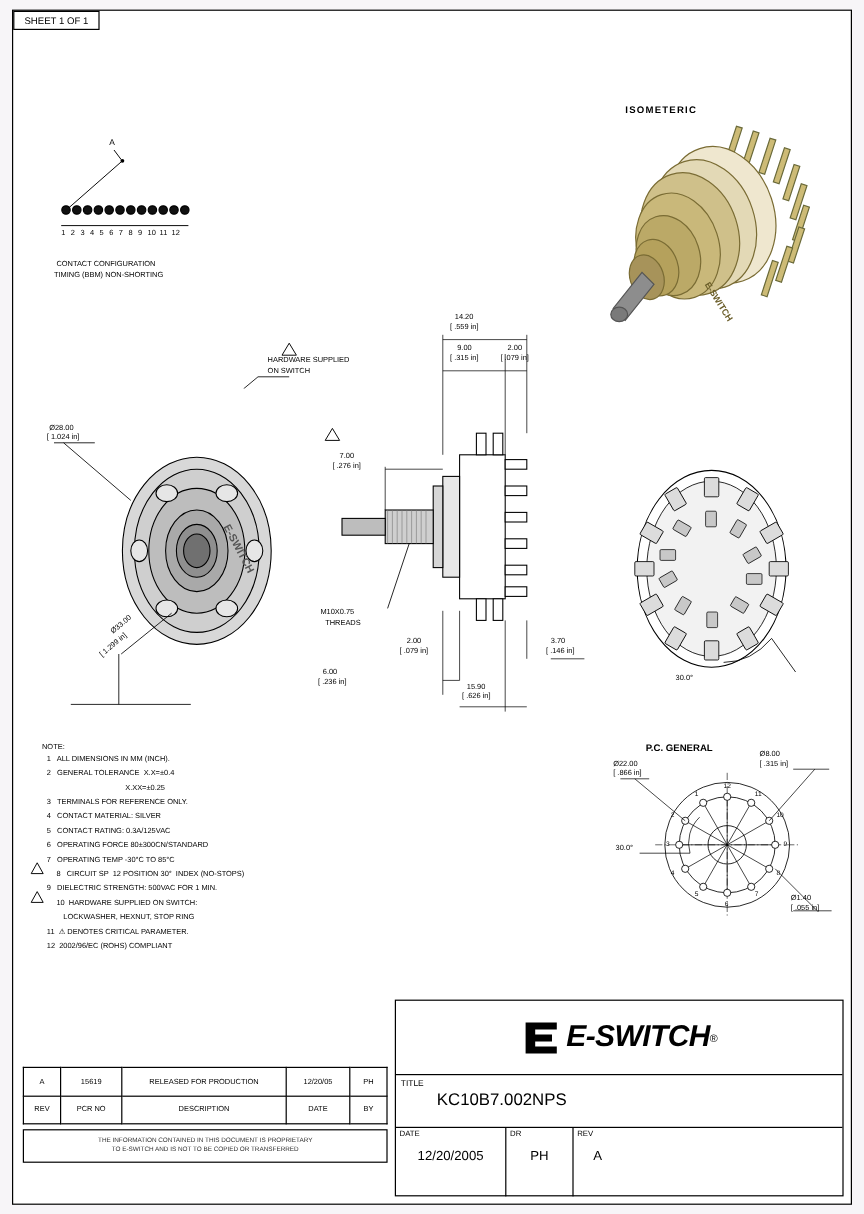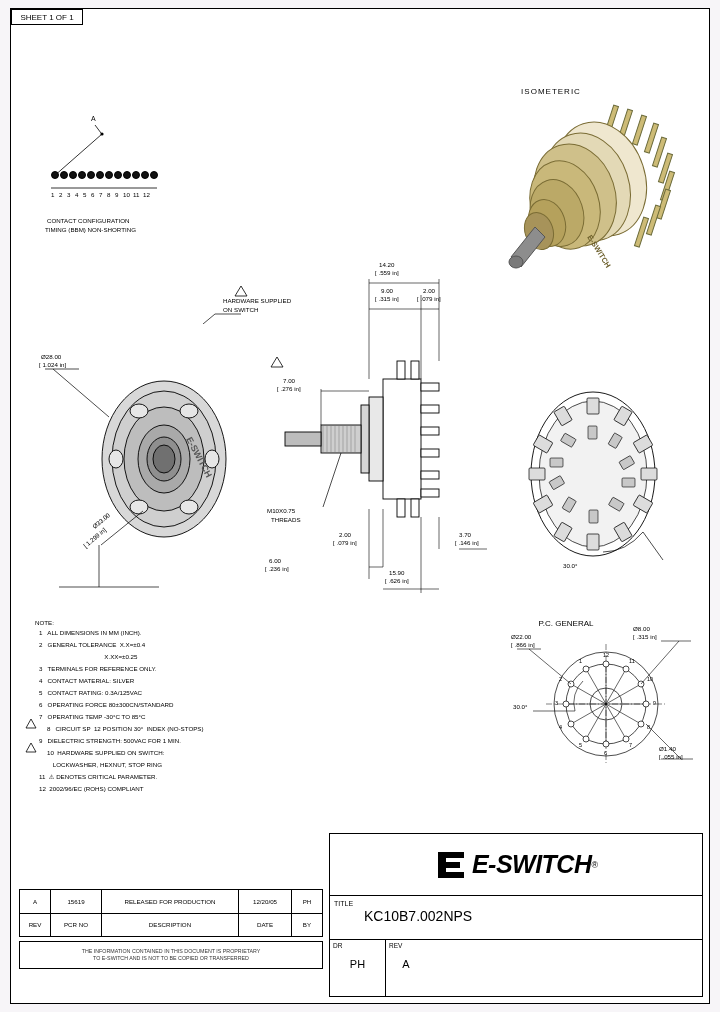--- a/index.html
+++ b/index.html
@@ -1,20 +1,20 @@
 <!DOCTYPE html>
 <html><head>
 <meta charset="utf-8">
 <style>
   html,body{margin:0;padding:0;background:#f7f5f8;}
   body{width:720px;height:1012px;font-family:"Liberation Sans",sans-serif;color:#000;}
   #sheet{position:absolute;left:10px;top:8px;width:700px;height:996px;background:#fff;border:1.5px solid #000;box-sizing:border-box;}
   .abs{position:absolute;}
   .t{position:absolute;font-size:6.2px;line-height:7.4px;white-space:pre;}
-  .t8{font-size:8px;}
+  .t8{font-size:8px;font-weight:bold;}
   .ctr{text-align:center;}
 
   
   #sheetlbl{left:8px;top:8px;width:72px;height:16px;border:1px solid #000;box-sizing:border-box;display:flex;align-items:center;justify-content:center;font-size:8px;}
 
   
   .dotrow{position:absolute;display:flex;gap:1px;}
   .dot{width:6px;height:6px;border-radius:50%;background:#111;border:1px solid #000;}
 
   
@@ -414,20 +414,24 @@
       <span class="logo">E-SWITCH</span>
       <span style="font-size:9px;vertical-align:super;">®</span>
     </div>
 
     <div id="tbrow2">
       <span class="t" style="left:4px;top:4px;font-size:7px;">TITLE</span>
       <span class="abs" style="left:34px;top:12px;font-size:14px;">KC10B7.002NPS</span>
     </div>
 
     <div id="tbrow3">
+      <div class="tbcell" style="width:92px;">
+        <span class="tbhdr">DATE</span>
+        <span class="tbval">12/20/2005</span>
+      </div>
       <div class="tbcell" style="width:56px;">
         <span class="tbhdr">DR</span>
         <span class="tbval">PH</span>
       </div>
       <div class="tbcell" style="width:40px;">
         <span class="tbhdr">REV</span>
         <span class="tbval">A</span>
       </div>
     </div>
   </div>

